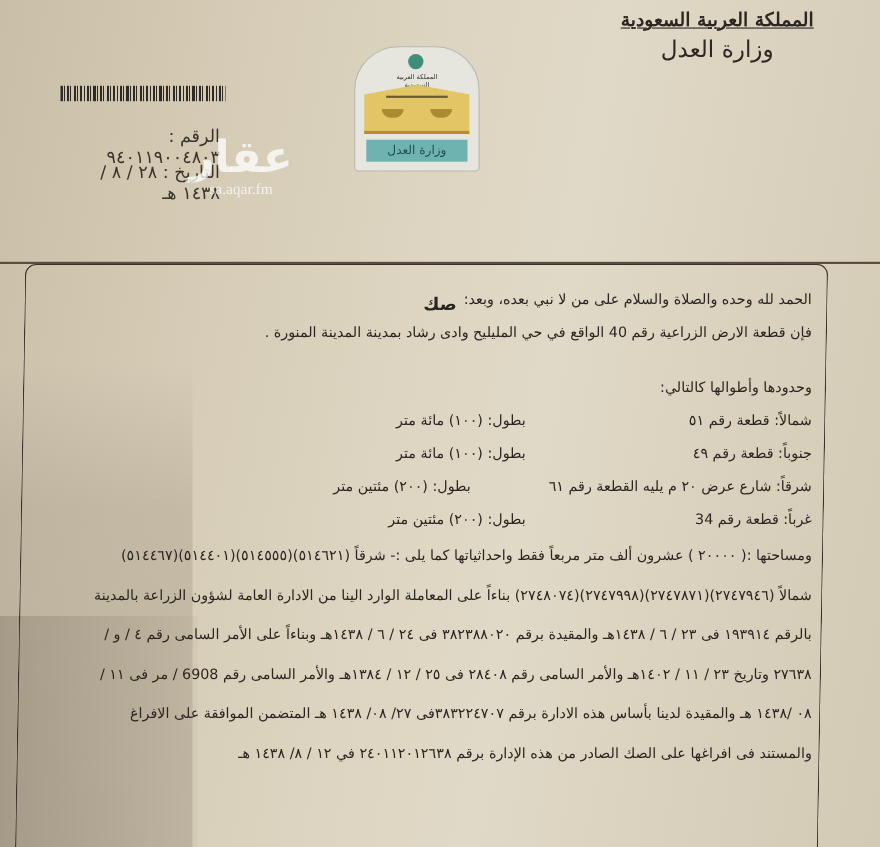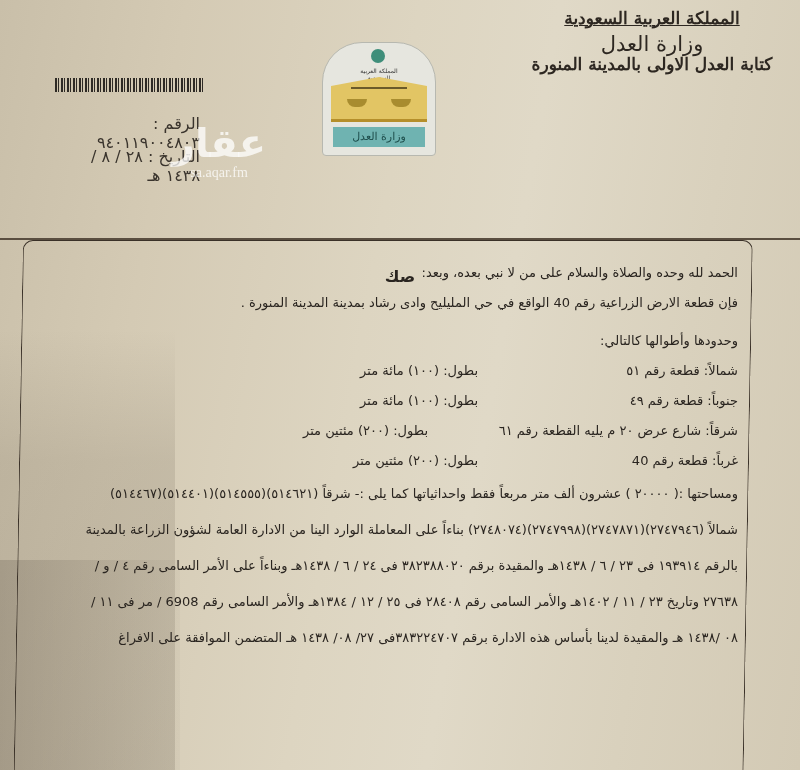--- a/index.html
+++ b/index.html
@@ -101,37 +101,36 @@
       position: absolute; left: 18px; top: 240px; width: 728px; height: 560px;
       border: 1.5px solid #3a3128; border-bottom: none;
       border-radius: 10px 10px 0 0;
       transform: skewX(-1deg);
     }
     .deed-body {
       position: absolute; right: 62px; top: 258px; width: 720px;
       direction: rtl; font-size: 13px; line-height: 30px; color: #2a2520;
     }
     .line { white-space: nowrap; height: 30px; }
-    .line.gap { margin-top: 8px; }
+    .line.gap { margin-top: 20px; }
     .bound-row { display: flex; }
     .bound-row .b-name { width: 260px; }
     .bound-row .b-len { }
     .bound-row.wide .b-name { width: 310px; }
     .tall { line-height: 36px; height: 36px; }
   </style>
 </head>
 <body>
 
 <div class="shade-mid"></div>
 <div class="shade-left"></div>
 
 <div class="hdr-right">
   <div class="hdr-kingdom">المملكة العربية السعودية</div>
   <div class="hdr-ministry">وزارة العدل</div>
-  <div class="hdr-office">كتابة العدل الاولى بالمدينة المنورة</div>
 </div>
 
 <div class="basmala">بسم الله الرحمن الرحيم</div>
 
 <div class="emblem">
   <div class="emblem-palm"></div>
   <div class="emblem-ribbon">المملكة العربية السعودية</div>
   <div class="emblem-book"></div>
   <div class="emblem-scale"></div>
   <div class="emblem-pan-l"></div>
@@ -170,22 +169,23 @@
   </div>
   <div class="line bound-row">
     <span class="b-name">جنوباً: قطعة رقم ٤٩</span>
     <span class="b-len">بطول: (١٠٠) مائة متر</span>
   </div>
   <div class="line bound-row wide">
     <span class="b-name">شرقاً: شارع عرض ٢٠ م يليه القطعة رقم ٦١</span>
     <span class="b-len">بطول: (٢٠٠) مئتين متر</span>
   </div>
   <div class="line bound-row">
-    <span class="b-name">غرباً: قطعة رقم 40</span>
+    <span class="b-name">غرباً: قطعة رقم 34</span>
     <span class="b-len">بطول: (٢٠٠) مئتين متر</span>
   </div>
 
   <div class="line tall">ومساحتها :( ٢٠٠٠٠ ) عشرون ألف متر مربعاً فقط واحداثياتها كما يلى :- شرقاً (٥١٤٦٢١)(٥١٤٥٥٥)(٥١٤٤٠١)(٥١٤٤٦٧)</div>
   <div class="line tall">شمالاً (٢٧٤٧٩٤٦)(٢٧٤٧٨٧١)(٢٧٤٧٩٩٨)(٢٧٤٨٠٧٤) بناءاً على المعاملة الوارد الينا من الادارة العامة لشؤون الزراعة بالمدينة</div>
   <div class="line tall">بالرقم ١٩٣٩١٤ فى ٢٣ / ٦ / ١٤٣٨هـ والمقيدة برقم ٣٨٢٣٨٨٠٢٠ فى ٢٤ / ٦ / ١٤٣٨هـ وبناءاً على الأمر السامى رقم ٤ / و /</div>
   <div class="line tall">٢٧٦٣٨ وتاريخ ٢٣ / ١١ / ١٤٠٢هـ والأمر السامى رقم ٢٨٤٠٨ فى ٢٥ / ١٢ / ١٣٨٤هـ والأمر السامى رقم 6908 / مر فى ١١ /</div>
   <div class="line tall">٠٨ /١٤٣٨ هـ والمقيدة لدينا بأساس هذه الادارة برقم ٣٨٣٢٢٤٧٠٧فى ٢٧/ ٠٨/ ١٤٣٨ هـ المتضمن الموافقة على الافراغ</div>
+  <div class="line tall">والمستند فى افراغها على الصك الصادر من هذه الإدارة برقم ٢٤٠١١٢٠١٢٦٣٨ في ١٢ / ٨/ ١٤٣٨ هـ</div>
 </div>
 
 </body></html>

